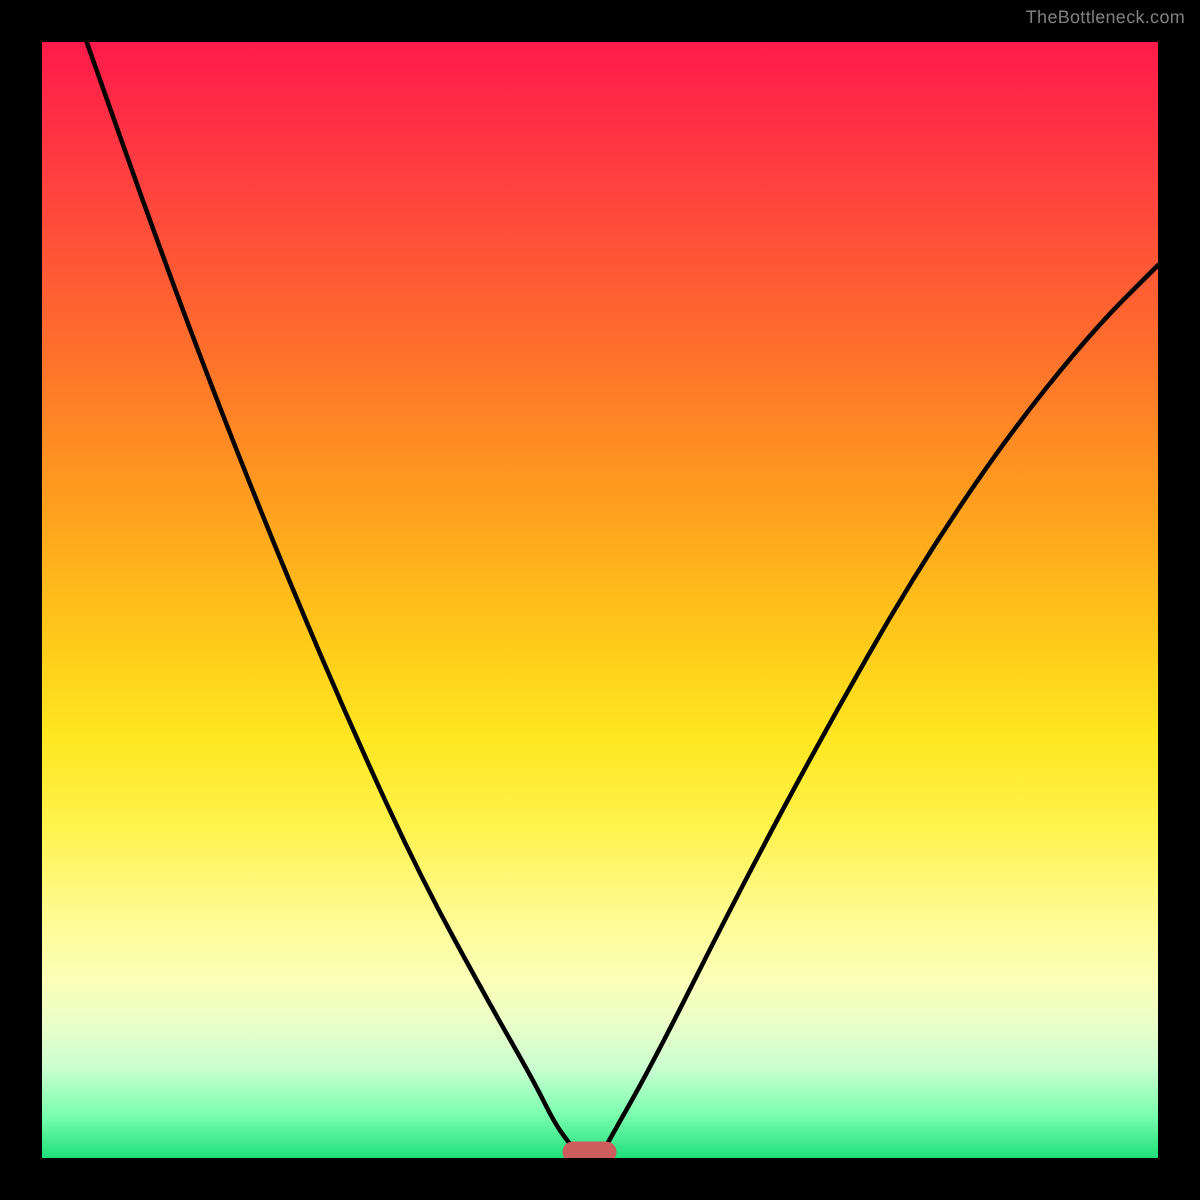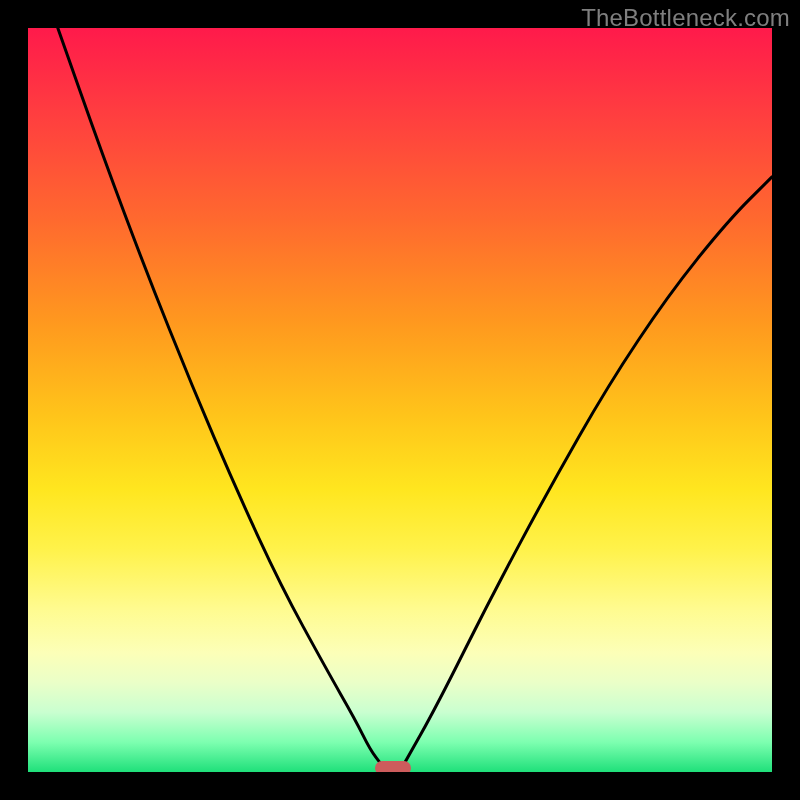--- a/index.html
+++ b/index.html
@@ -31,21 +31,21 @@
       #7dffb0 96%,
       #1fe07a 100%
     );
     overflow: hidden;
   }
   .watermark {
     position: absolute;
     top: 4px;
     right: 10px;
     font-family: Arial, Helvetica, sans-serif;
-    font-size: 24px;
+    font-size: 12px;
     font-weight: 500;
     color: #7f7f7f;
     letter-spacing: 0.2px;
     z-index: 4;
   }
   svg.curves {
     position: absolute;
     left: 0;
     top: 0;
     width: 744px;

